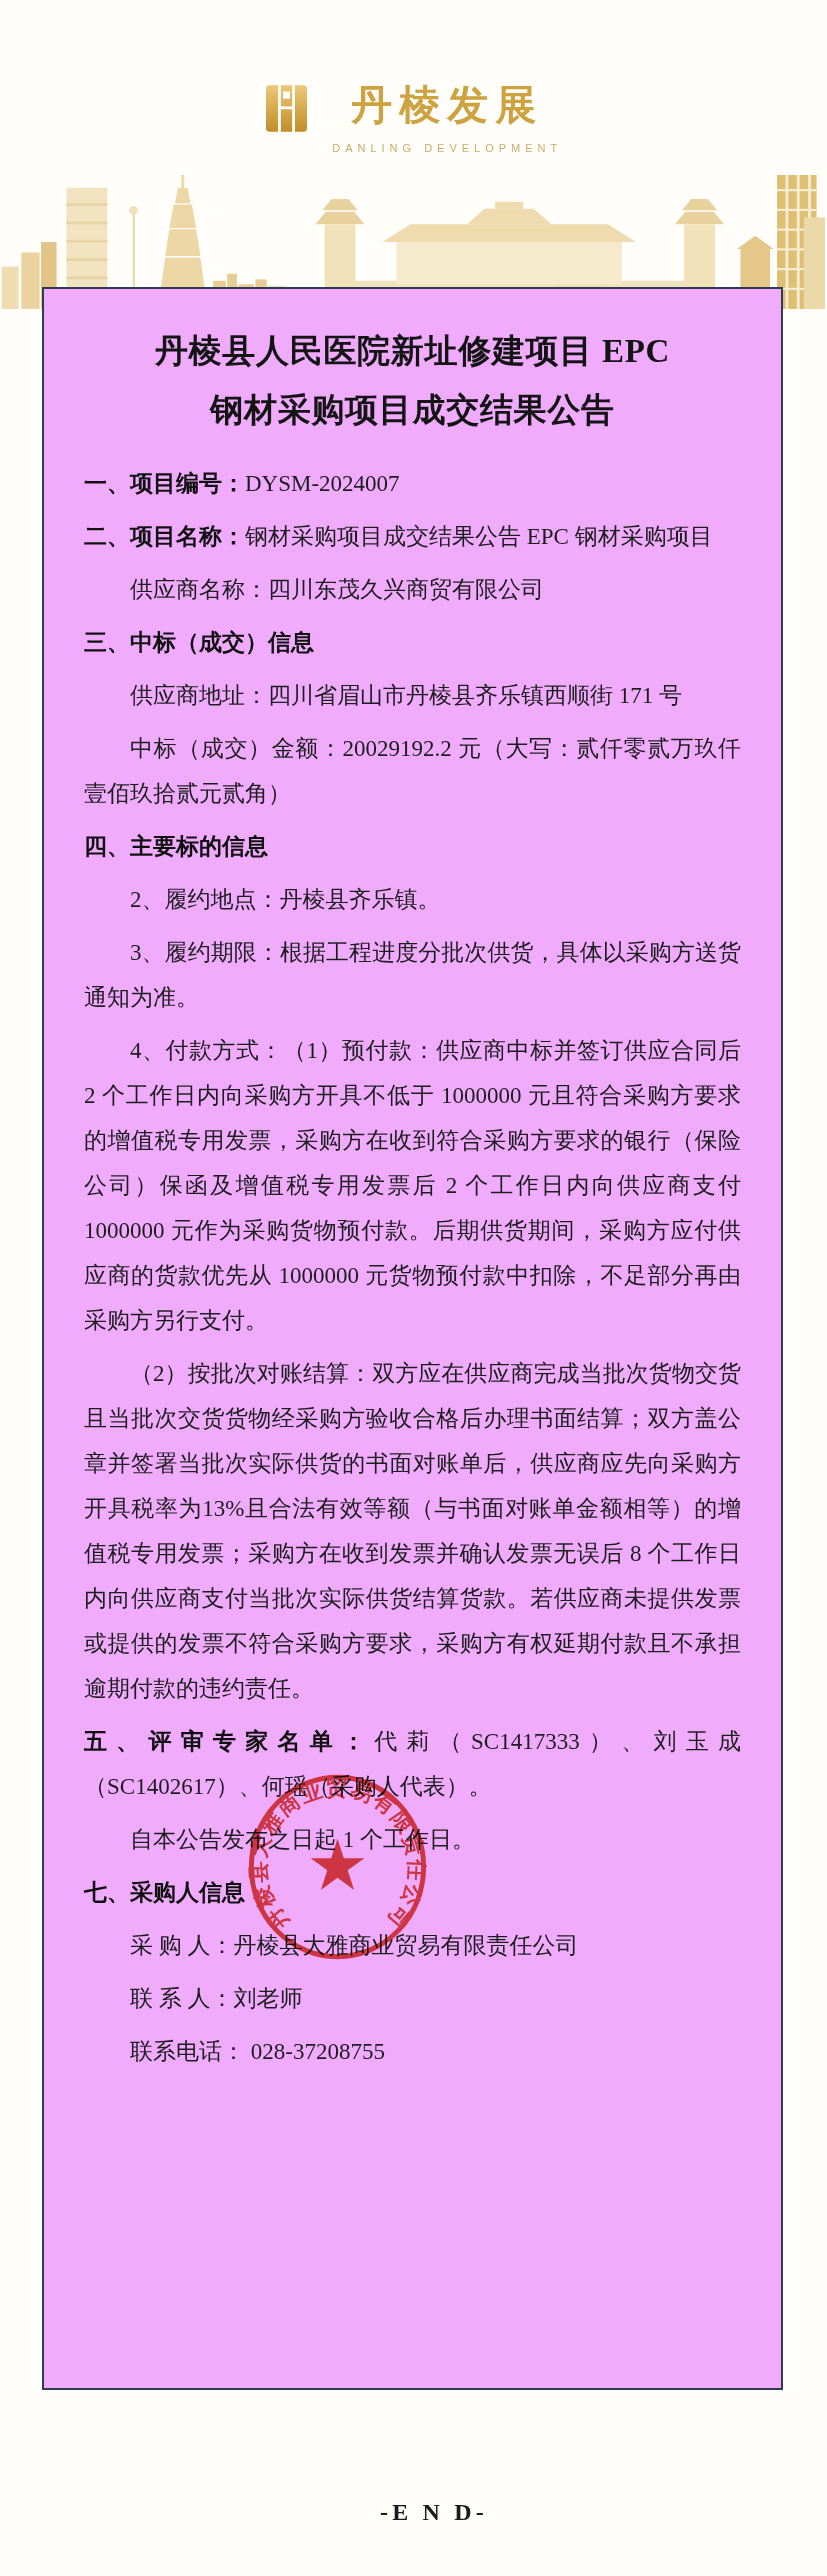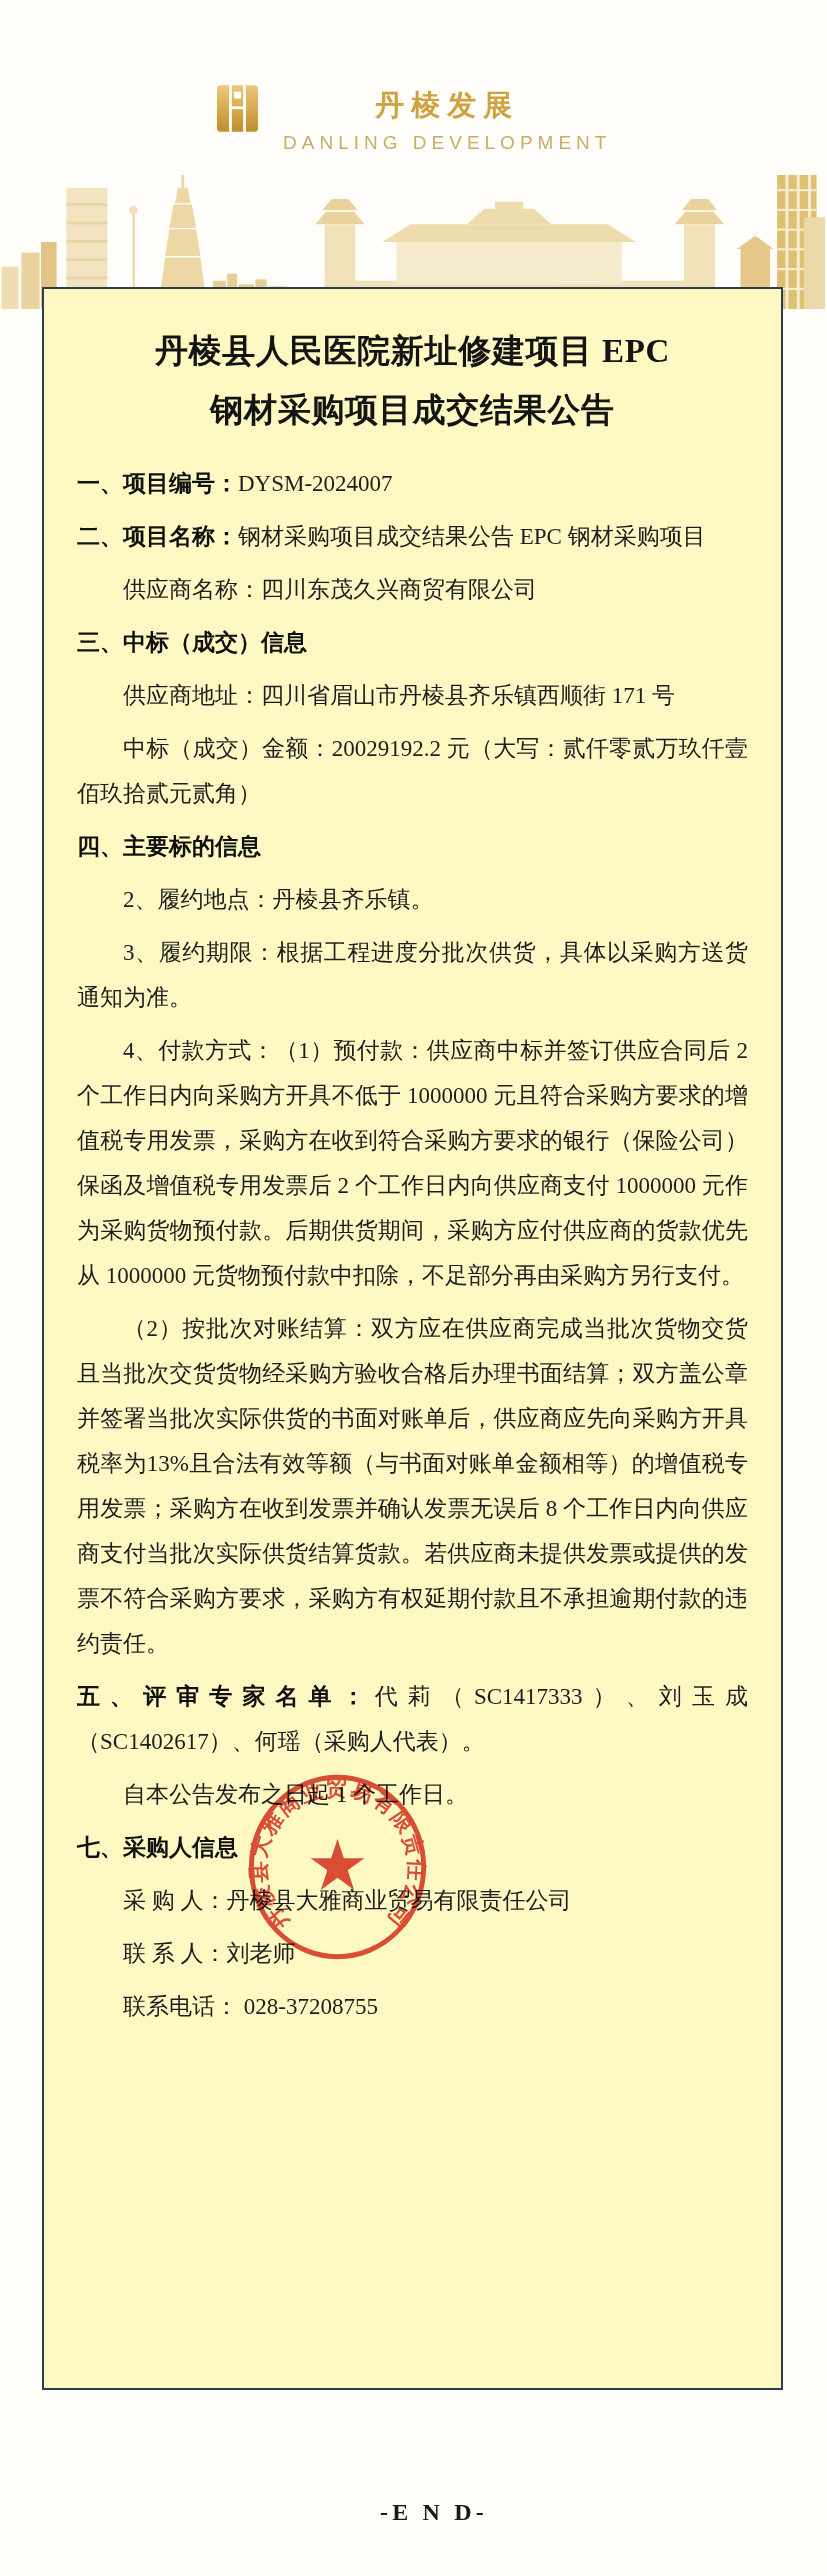--- a/index.html
+++ b/index.html
@@ -4,28 +4,28 @@
 <style>
   html,body{margin:0;padding:0;background:#ffffff;}
   .page{position:relative;width:828px;height:2576px;margin:0 auto;background:#fffefa;
         overflow:hidden;font-family:"Liberation Serif",serif;}
 
   
   .brand{position:absolute;top:82px;left:0;right:0;display:flex;justify-content:center;
          align-items:flex-start;gap:25.5px;z-index:1;}
   .logo-icon{display:block;margin-top:2.8px;}
   .brand-col{display:flex;flex-direction:column;align-items:center;}
-  .brand-name{font-size:29px;font-weight:700;color:#cda23f;letter-spacing:7px;line-height:47px;text-align:right;}
-  .brand-sub{margin-top:3px;font-size:19px;letter-spacing:5px;color:#c9ad67;
+  .brand-name{font-size:41px;font-weight:700;color:#cda23f;letter-spacing:7px;line-height:47px;text-align:right;}
+  .brand-sub{margin-top:13px;font-size:11px;letter-spacing:5px;color:#c9ad67;
              font-family:"Liberation Sans",sans-serif;}
   .skyline{position:absolute;top:175px;left:0;width:828px;height:141px;z-index:0;}
 
   
   .doc-box{position:absolute;left:42px;top:287px;width:741px;height:2103px;box-sizing:border-box;
-           border:2.8px solid #2d3c4e;background:#fef9c3;z-index:2;padding:33px 25px 0;}
+           border:2.8px solid #2d3c4e;background:#f0abfc;z-index:2;padding:33px 32px 0;}
   .title{margin:0 0 21px;text-align:center;font-size:33px;line-height:59px;font-weight:700;
          color:#141414;letter-spacing:0.7px;}
   .para{margin:8px;font-size:23px;line-height:45px;color:#1d1d1d;text-align:justify;}
   .para.indent{text-indent:2em;}
   .p-label{font-family:"Liberation Sans",sans-serif;font-weight:700;color:#101010;}
 
   
   .stamp{position:absolute;left:245px;top:1770px;width:185px;height:194px;z-index:3;
          opacity:.88;mix-blend-mode:multiply;}
   .seal-text{font-size:30px;font-weight:700;letter-spacing:3px;fill:#d5362a;

